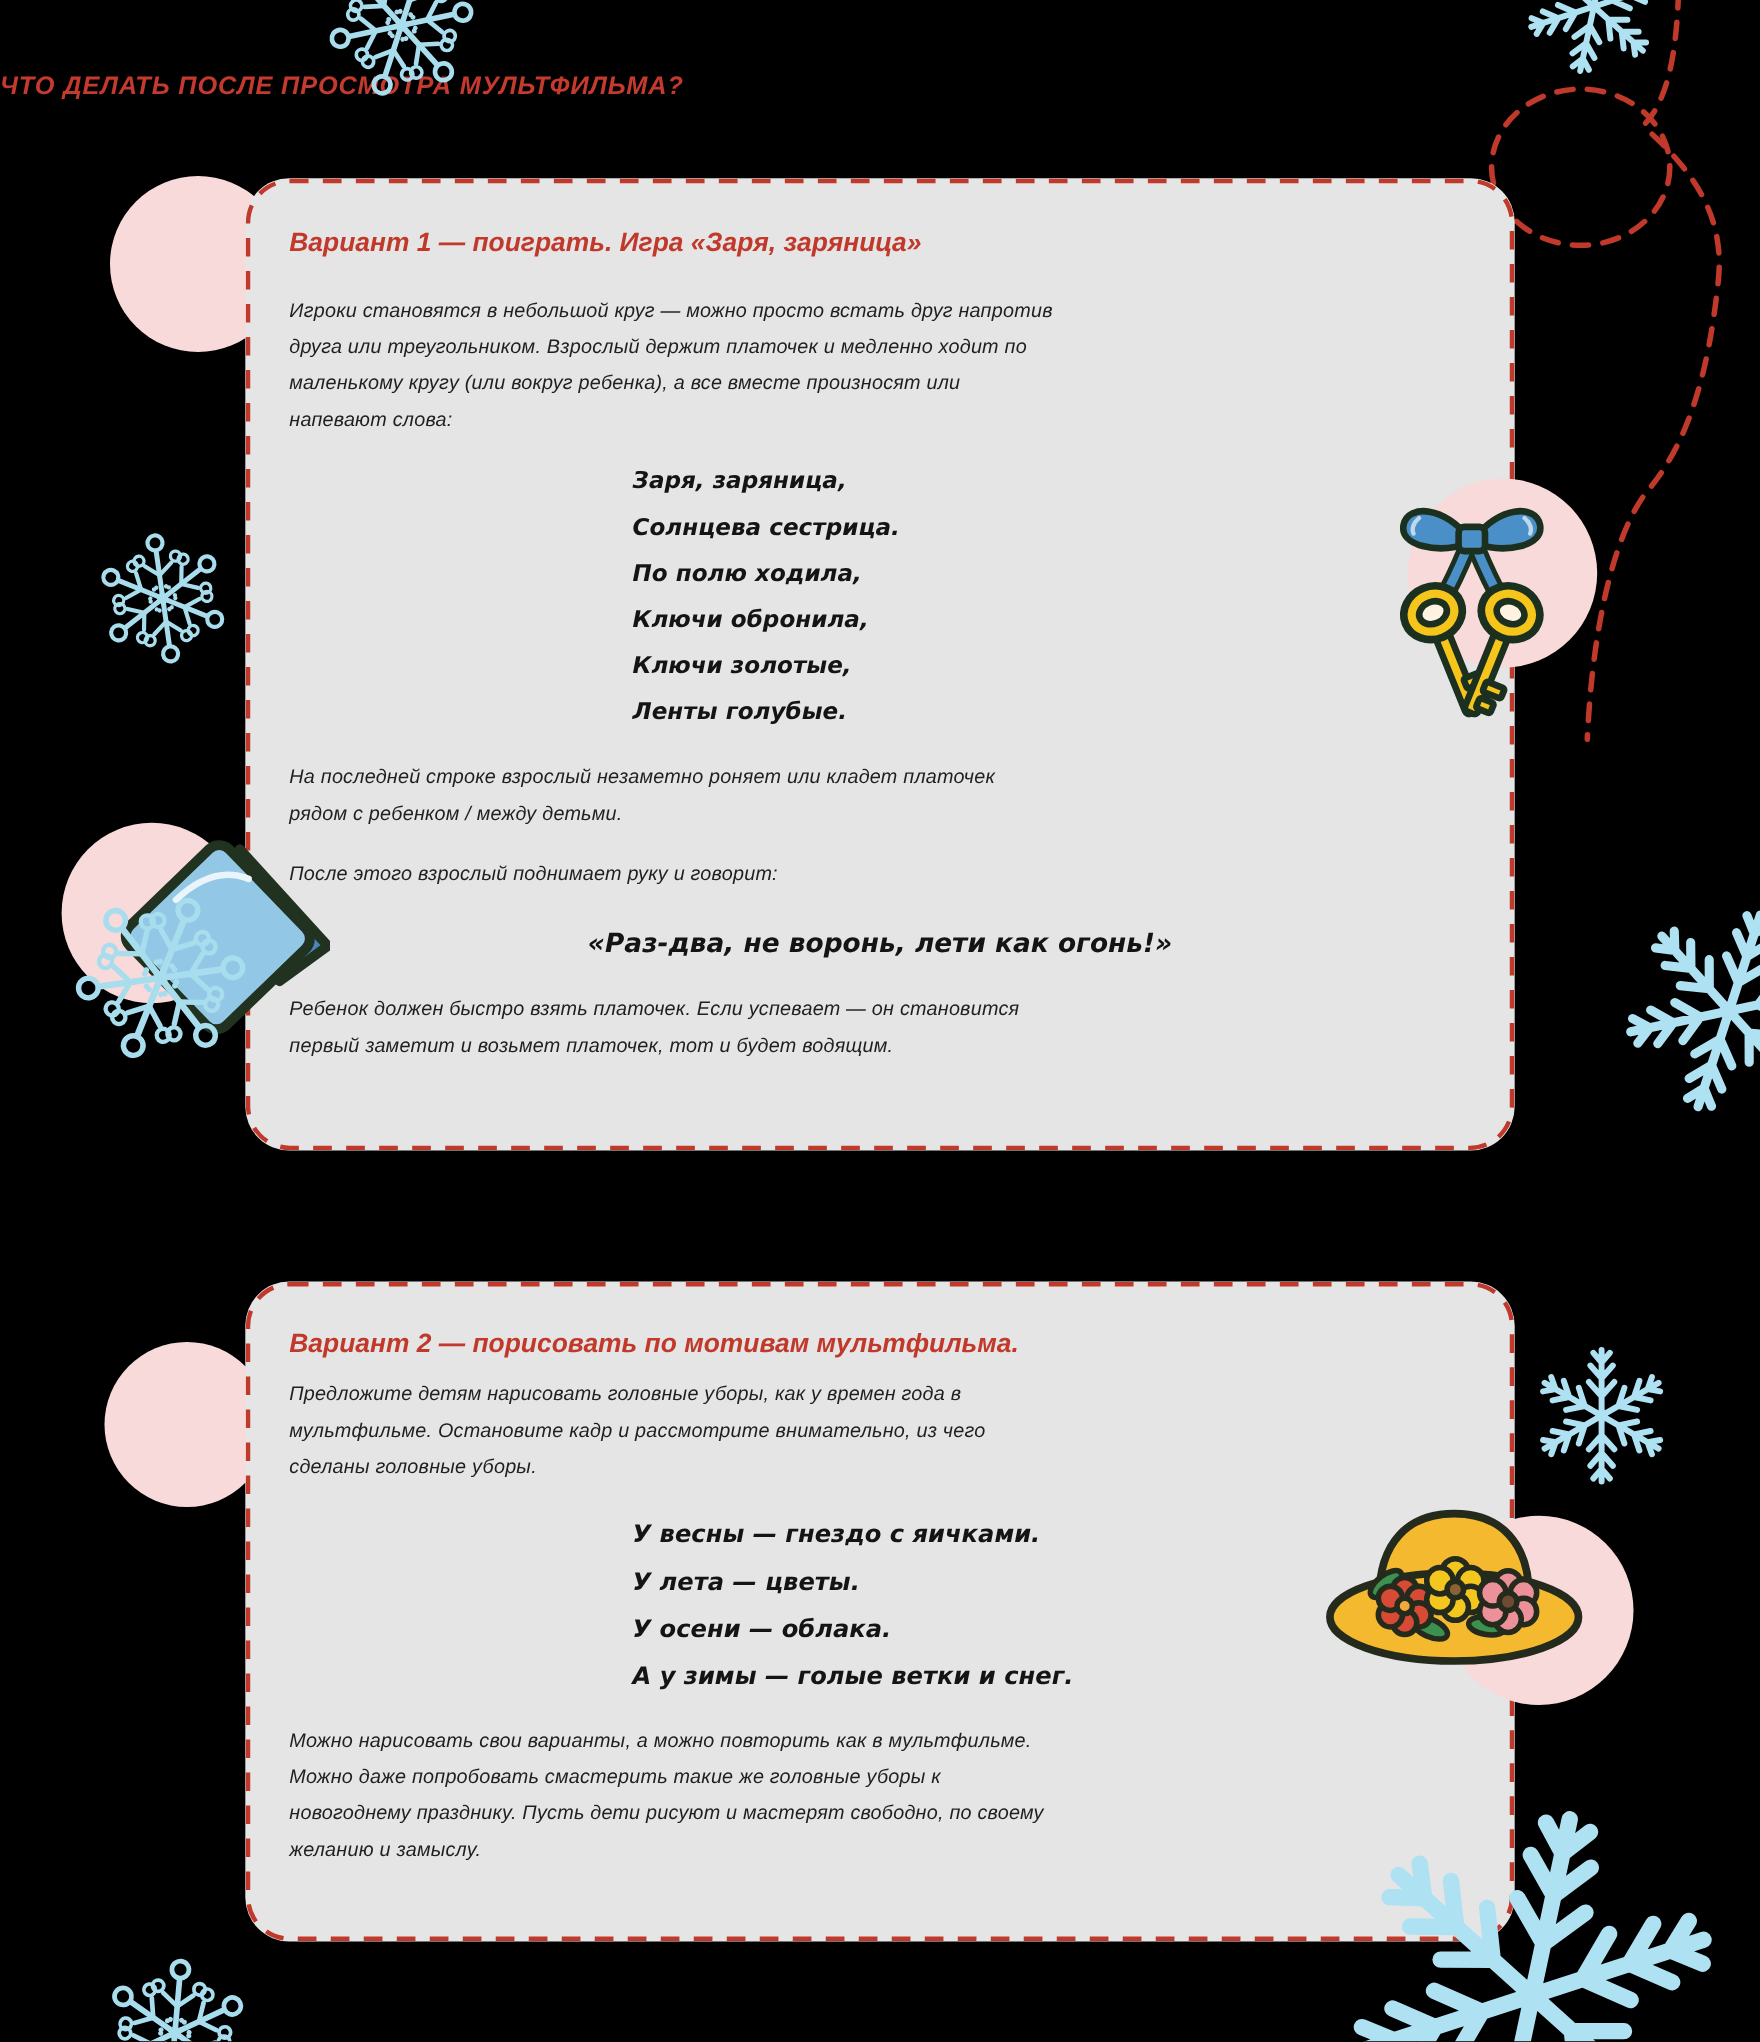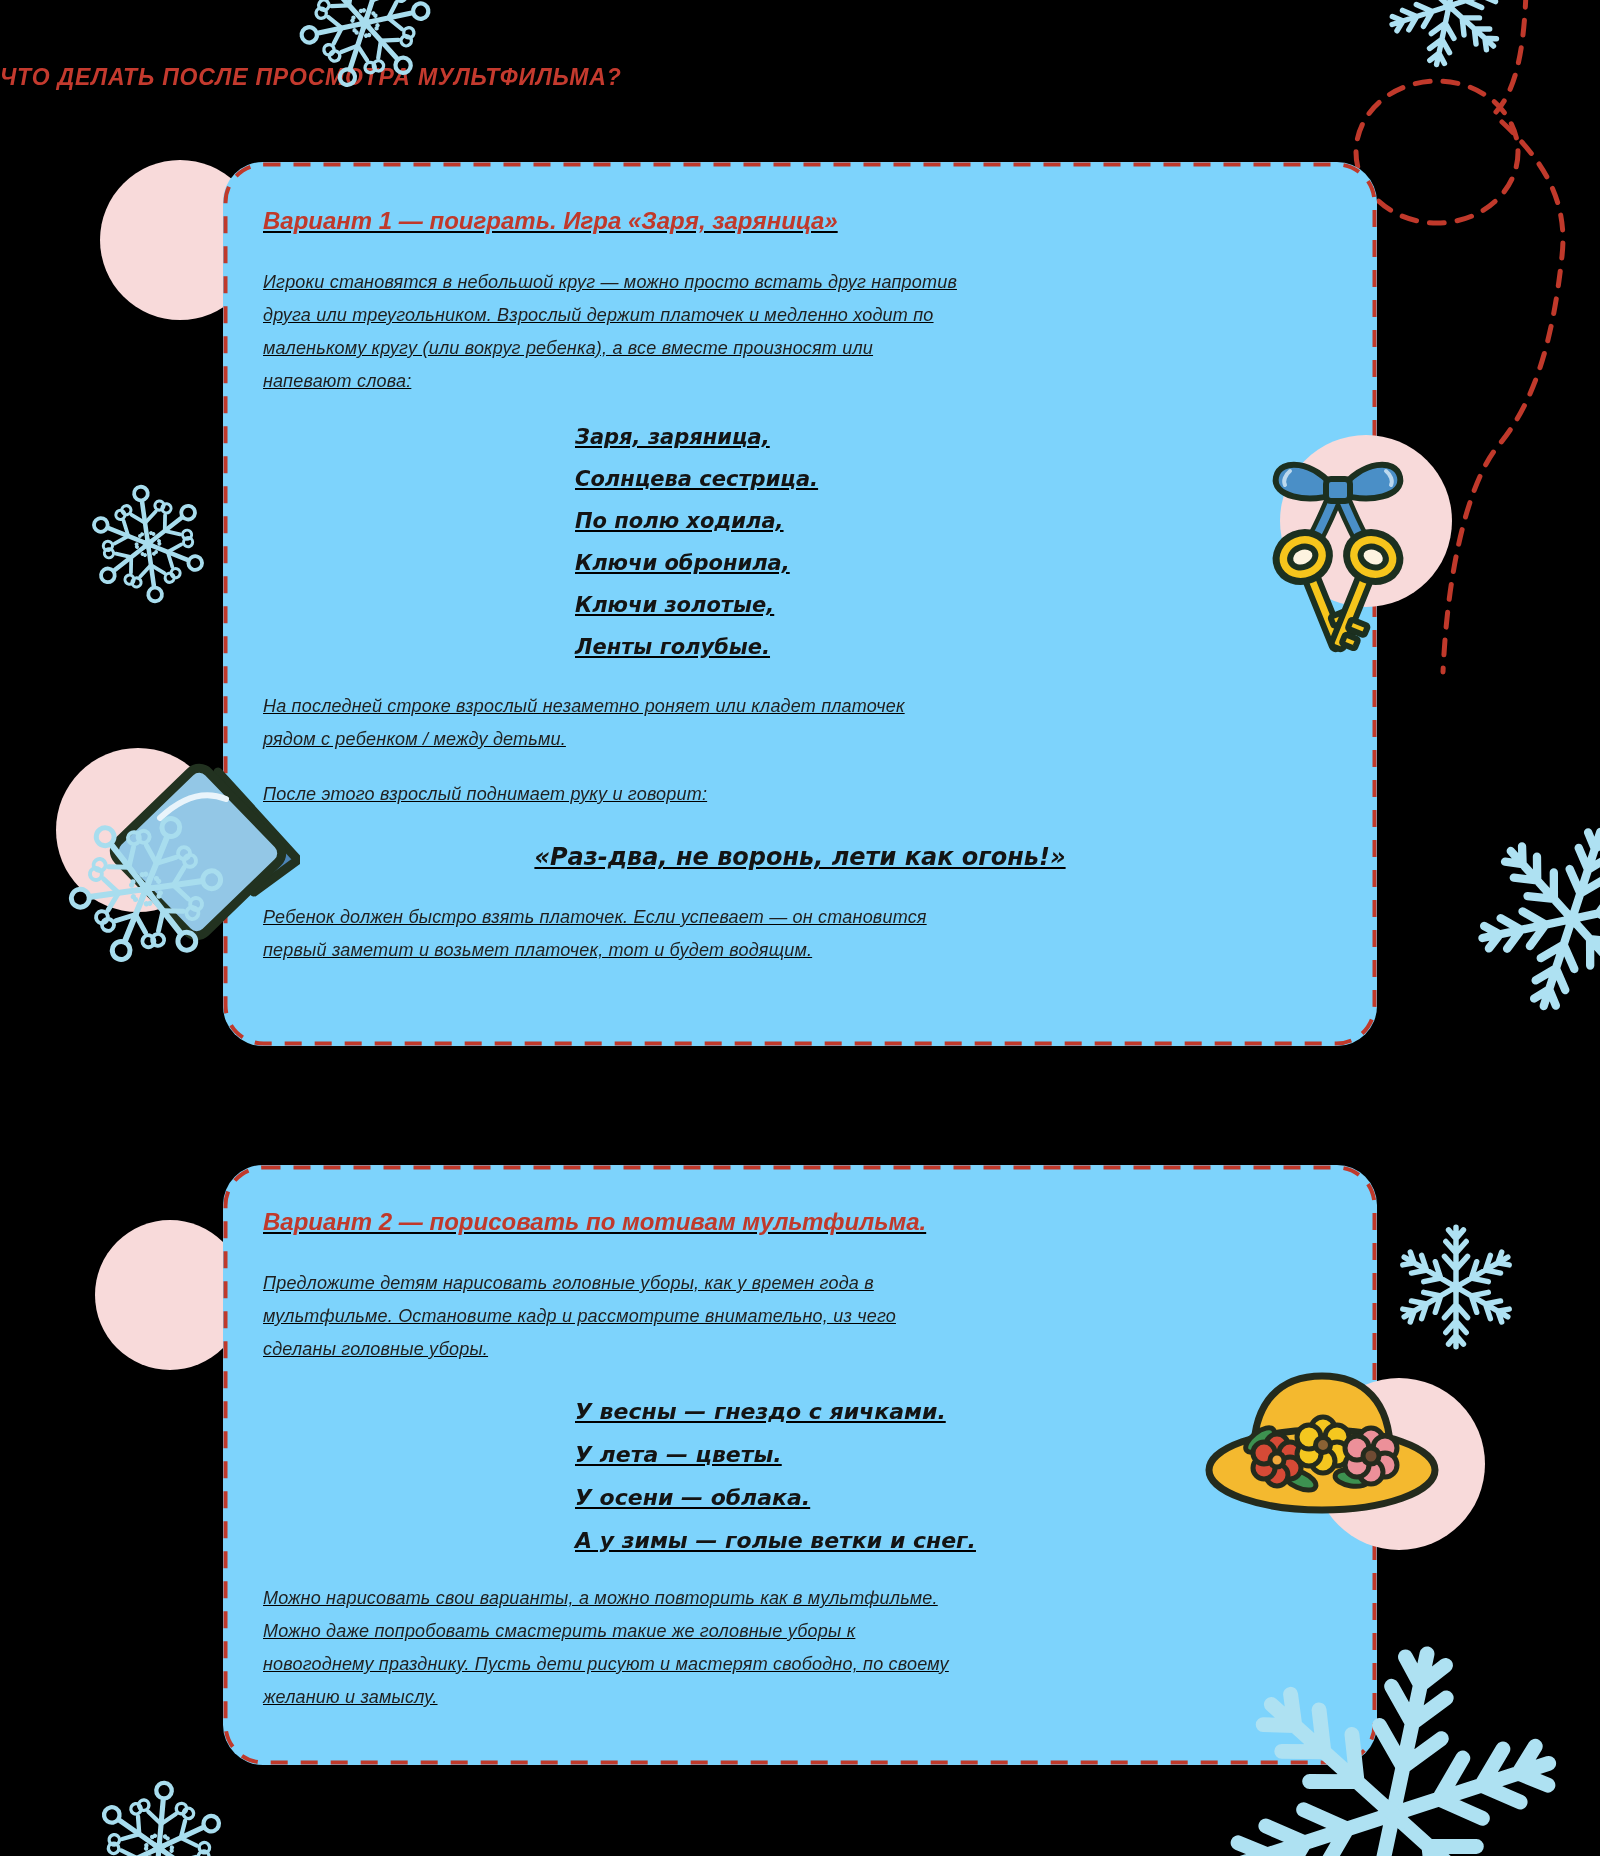--- a/index.html
+++ b/index.html
@@ -3,21 +3,21 @@
 <meta charset="utf-8">
 <style>
   html,body{margin:0;padding:0;background:#000;}
   #canvas{position:relative;width:1600px;height:1856px;background:#000;overflow:hidden;
           font-family:"Liberation Sans",sans-serif;}
   .abs{position:absolute;}
   
   .page-title{left:0;top:64px;width:1600px;color:#c43a2e;
     font-size:23px;font-weight:bold;font-style:italic;letter-spacing:.8px;z-index:4;}
   
-  .card{background:#7dd3fc;border-radius:40px;z-index:3;box-sizing:border-box;padding:0 40px;text-decoration:underline;}
+  .card{background:#e5e5e5;border-radius:40px;z-index:3;box-sizing:border-box;padding:0 40px;}
   .card-border{position:absolute;left:0;top:0;z-index:1;pointer-events:none;}
   .card-inner{position:relative;z-index:2;}
   .card-heading{color:#c0392b;font-size:24px;font-weight:bold;font-style:italic;line-height:30px;}
   .para{font-size:18px;font-style:italic;color:#1f1f1f;line-height:33px;letter-spacing:.2px;}
   .verse{font-family:"DejaVu Sans",sans-serif;font-size:21px;font-weight:bold;font-style:italic;
     color:#141414;line-height:42px;margin-left:312px;}
   .examples{font-family:"DejaVu Sans",sans-serif;font-size:22px;font-weight:bold;font-style:italic;
     color:#141414;line-height:43px;margin-left:312px;}
   .shout{font-family:"DejaVu Sans",sans-serif;font-size:24px;font-weight:bold;font-style:italic;
     color:#141414;text-align:center;line-height:36px;}
@@ -112,21 +112,21 @@
       </div>
     </div>
   </div>
 
   <div class="abs card" style="left:223px;top:1165px;width:1154px;height:600px">
     <svg class="card-border" width="1154" height="600" viewBox="0 0 1154 600">
       <rect x="2.5" y="2.5" width="1149" height="595" rx="38" fill="none" stroke="#c0392b" stroke-width="4" stroke-dasharray="17 13"></rect>
     </svg>
     <div class="card-inner">
       <div class="card-heading" style="margin-top:42px">Вариант 2 — порисовать по мотивам мультфильма.</div>
-      <div class="para" style="margin-top:30px">
+      <div class="para" style="margin-top:14px">
         <div>Предложите детям нарисовать головные уборы, как у времен года в</div>
         <div>мультфильме. Остановите кадр и рассмотрите внимательно, из чего</div>
         <div>сделаны головные уборы.</div>
       </div>
       <div class="examples" style="margin-top:24px">
         <div>У весны — гнездо с яичками.</div>
         <div>У лета — цветы.</div>
         <div>У осени — облака.</div>
         <div>А у зимы — голые ветки и снег.</div>
       </div>

